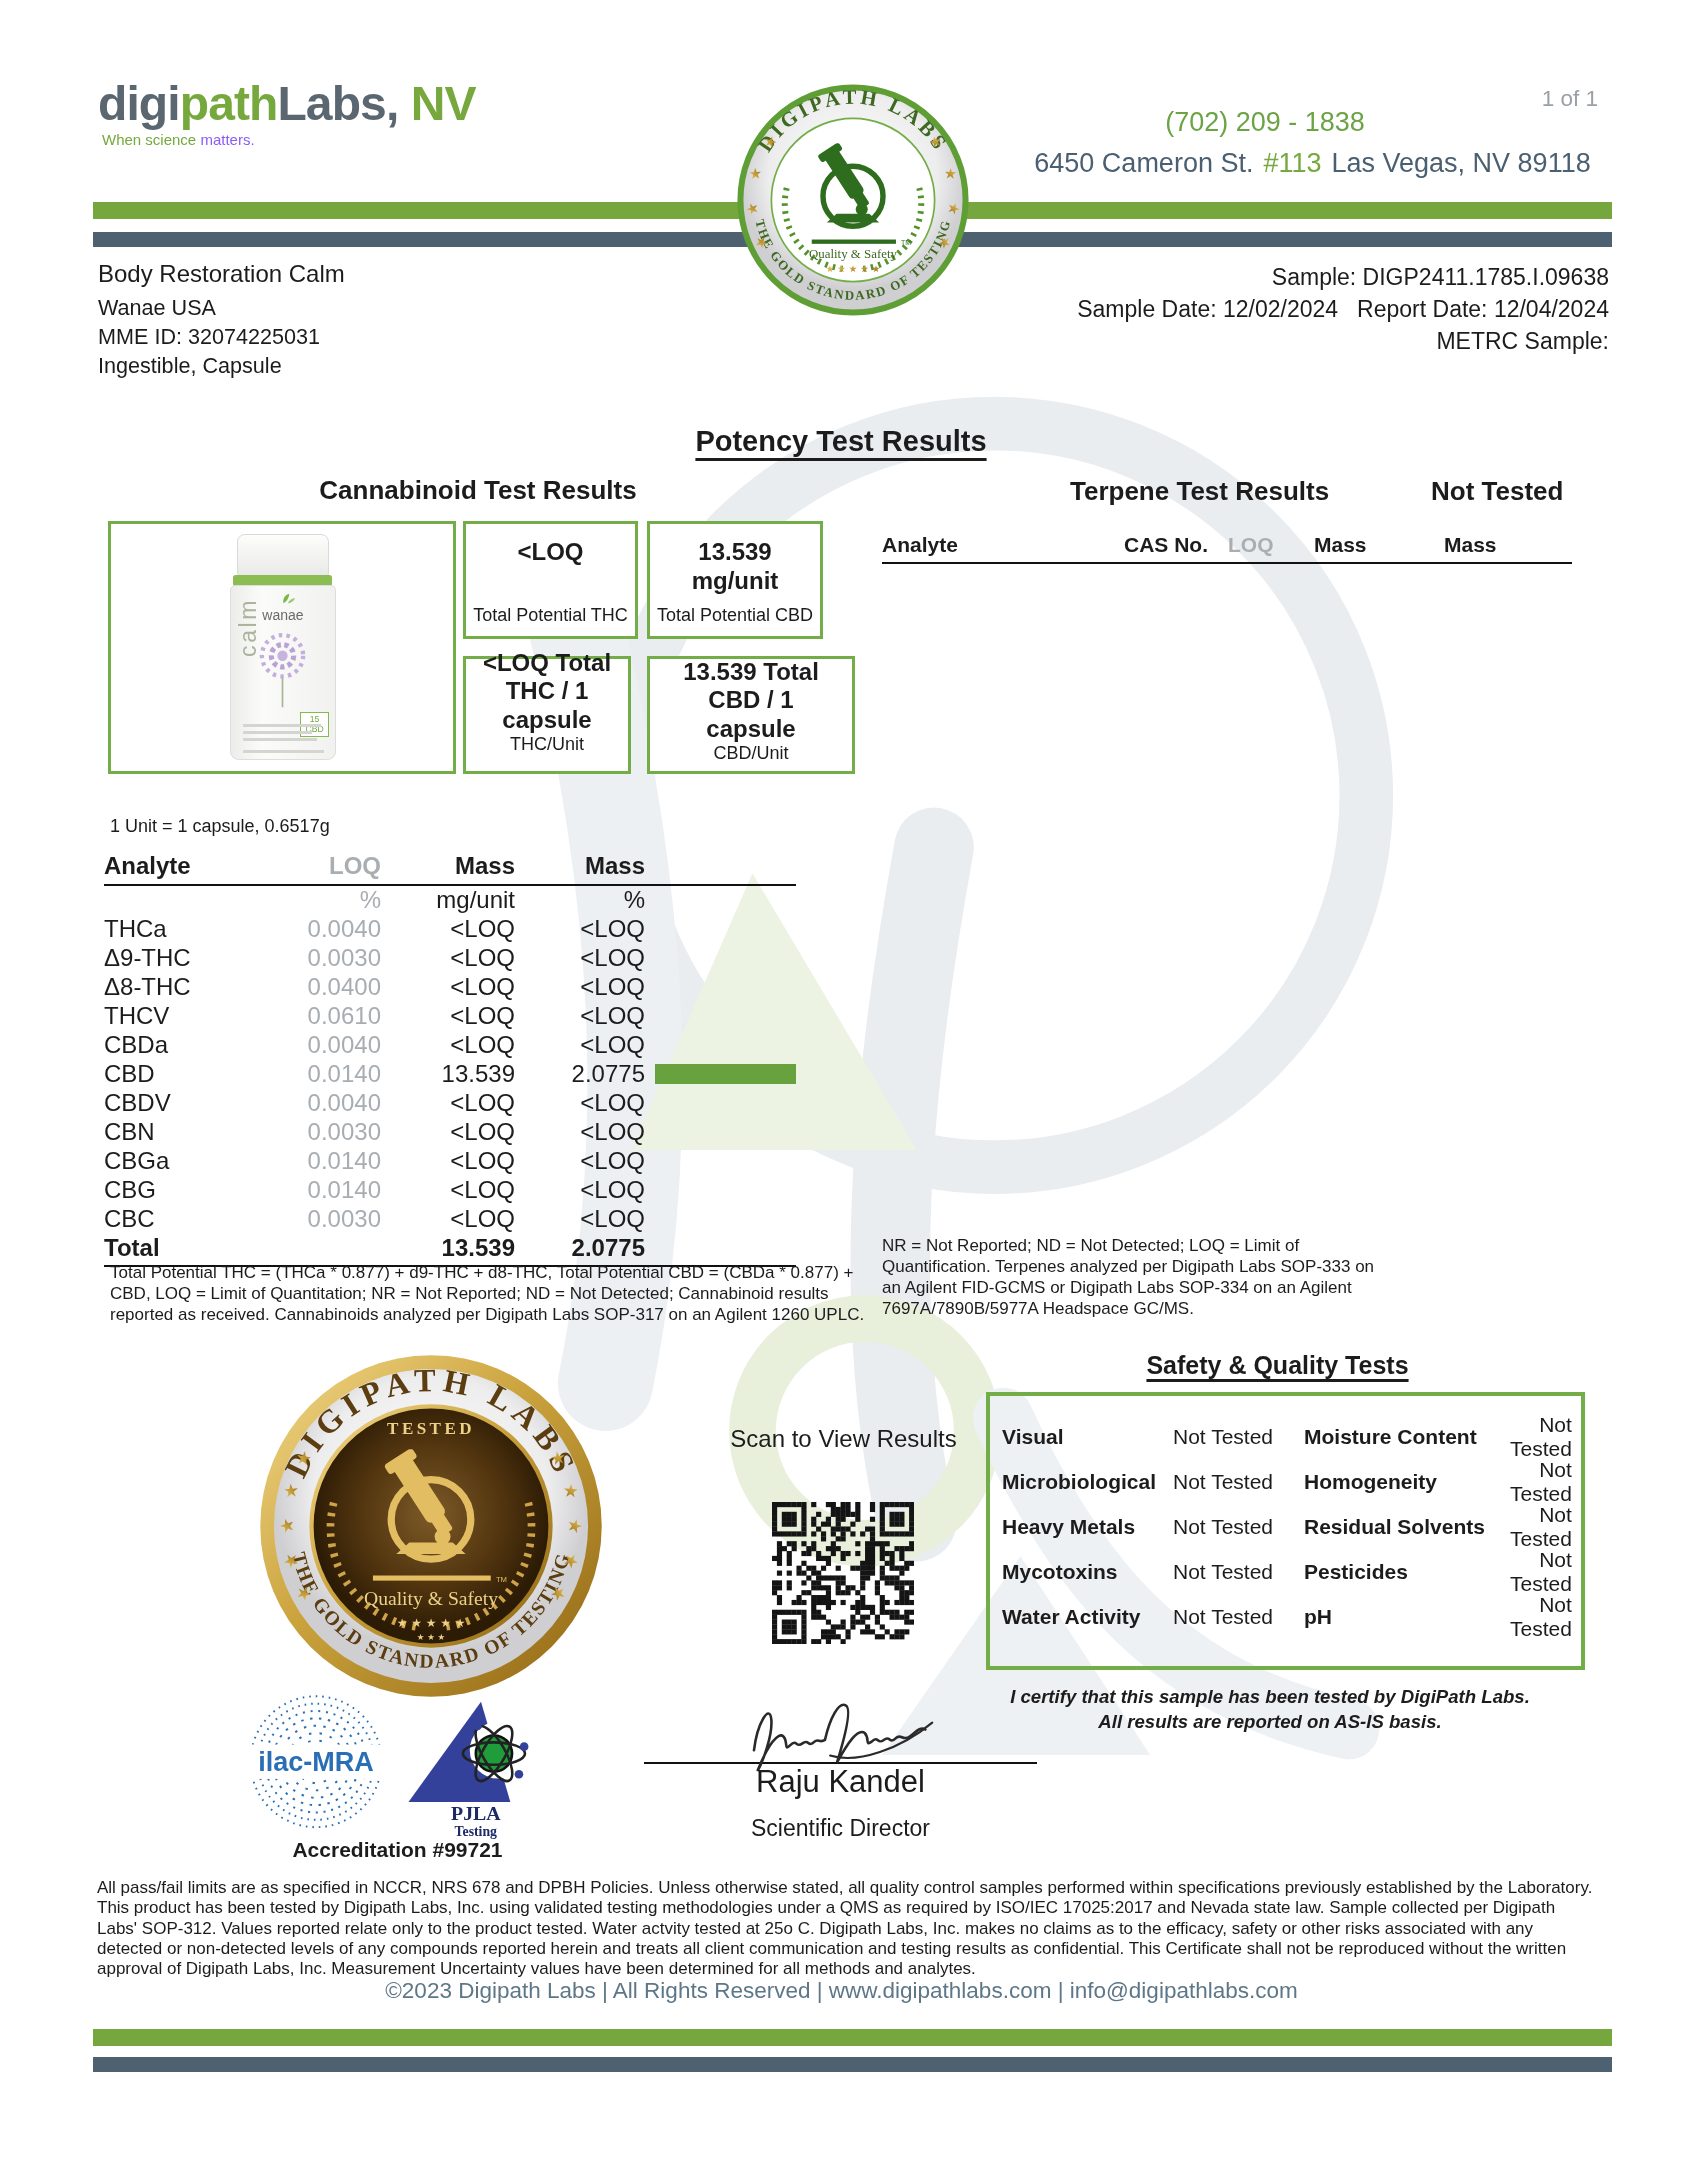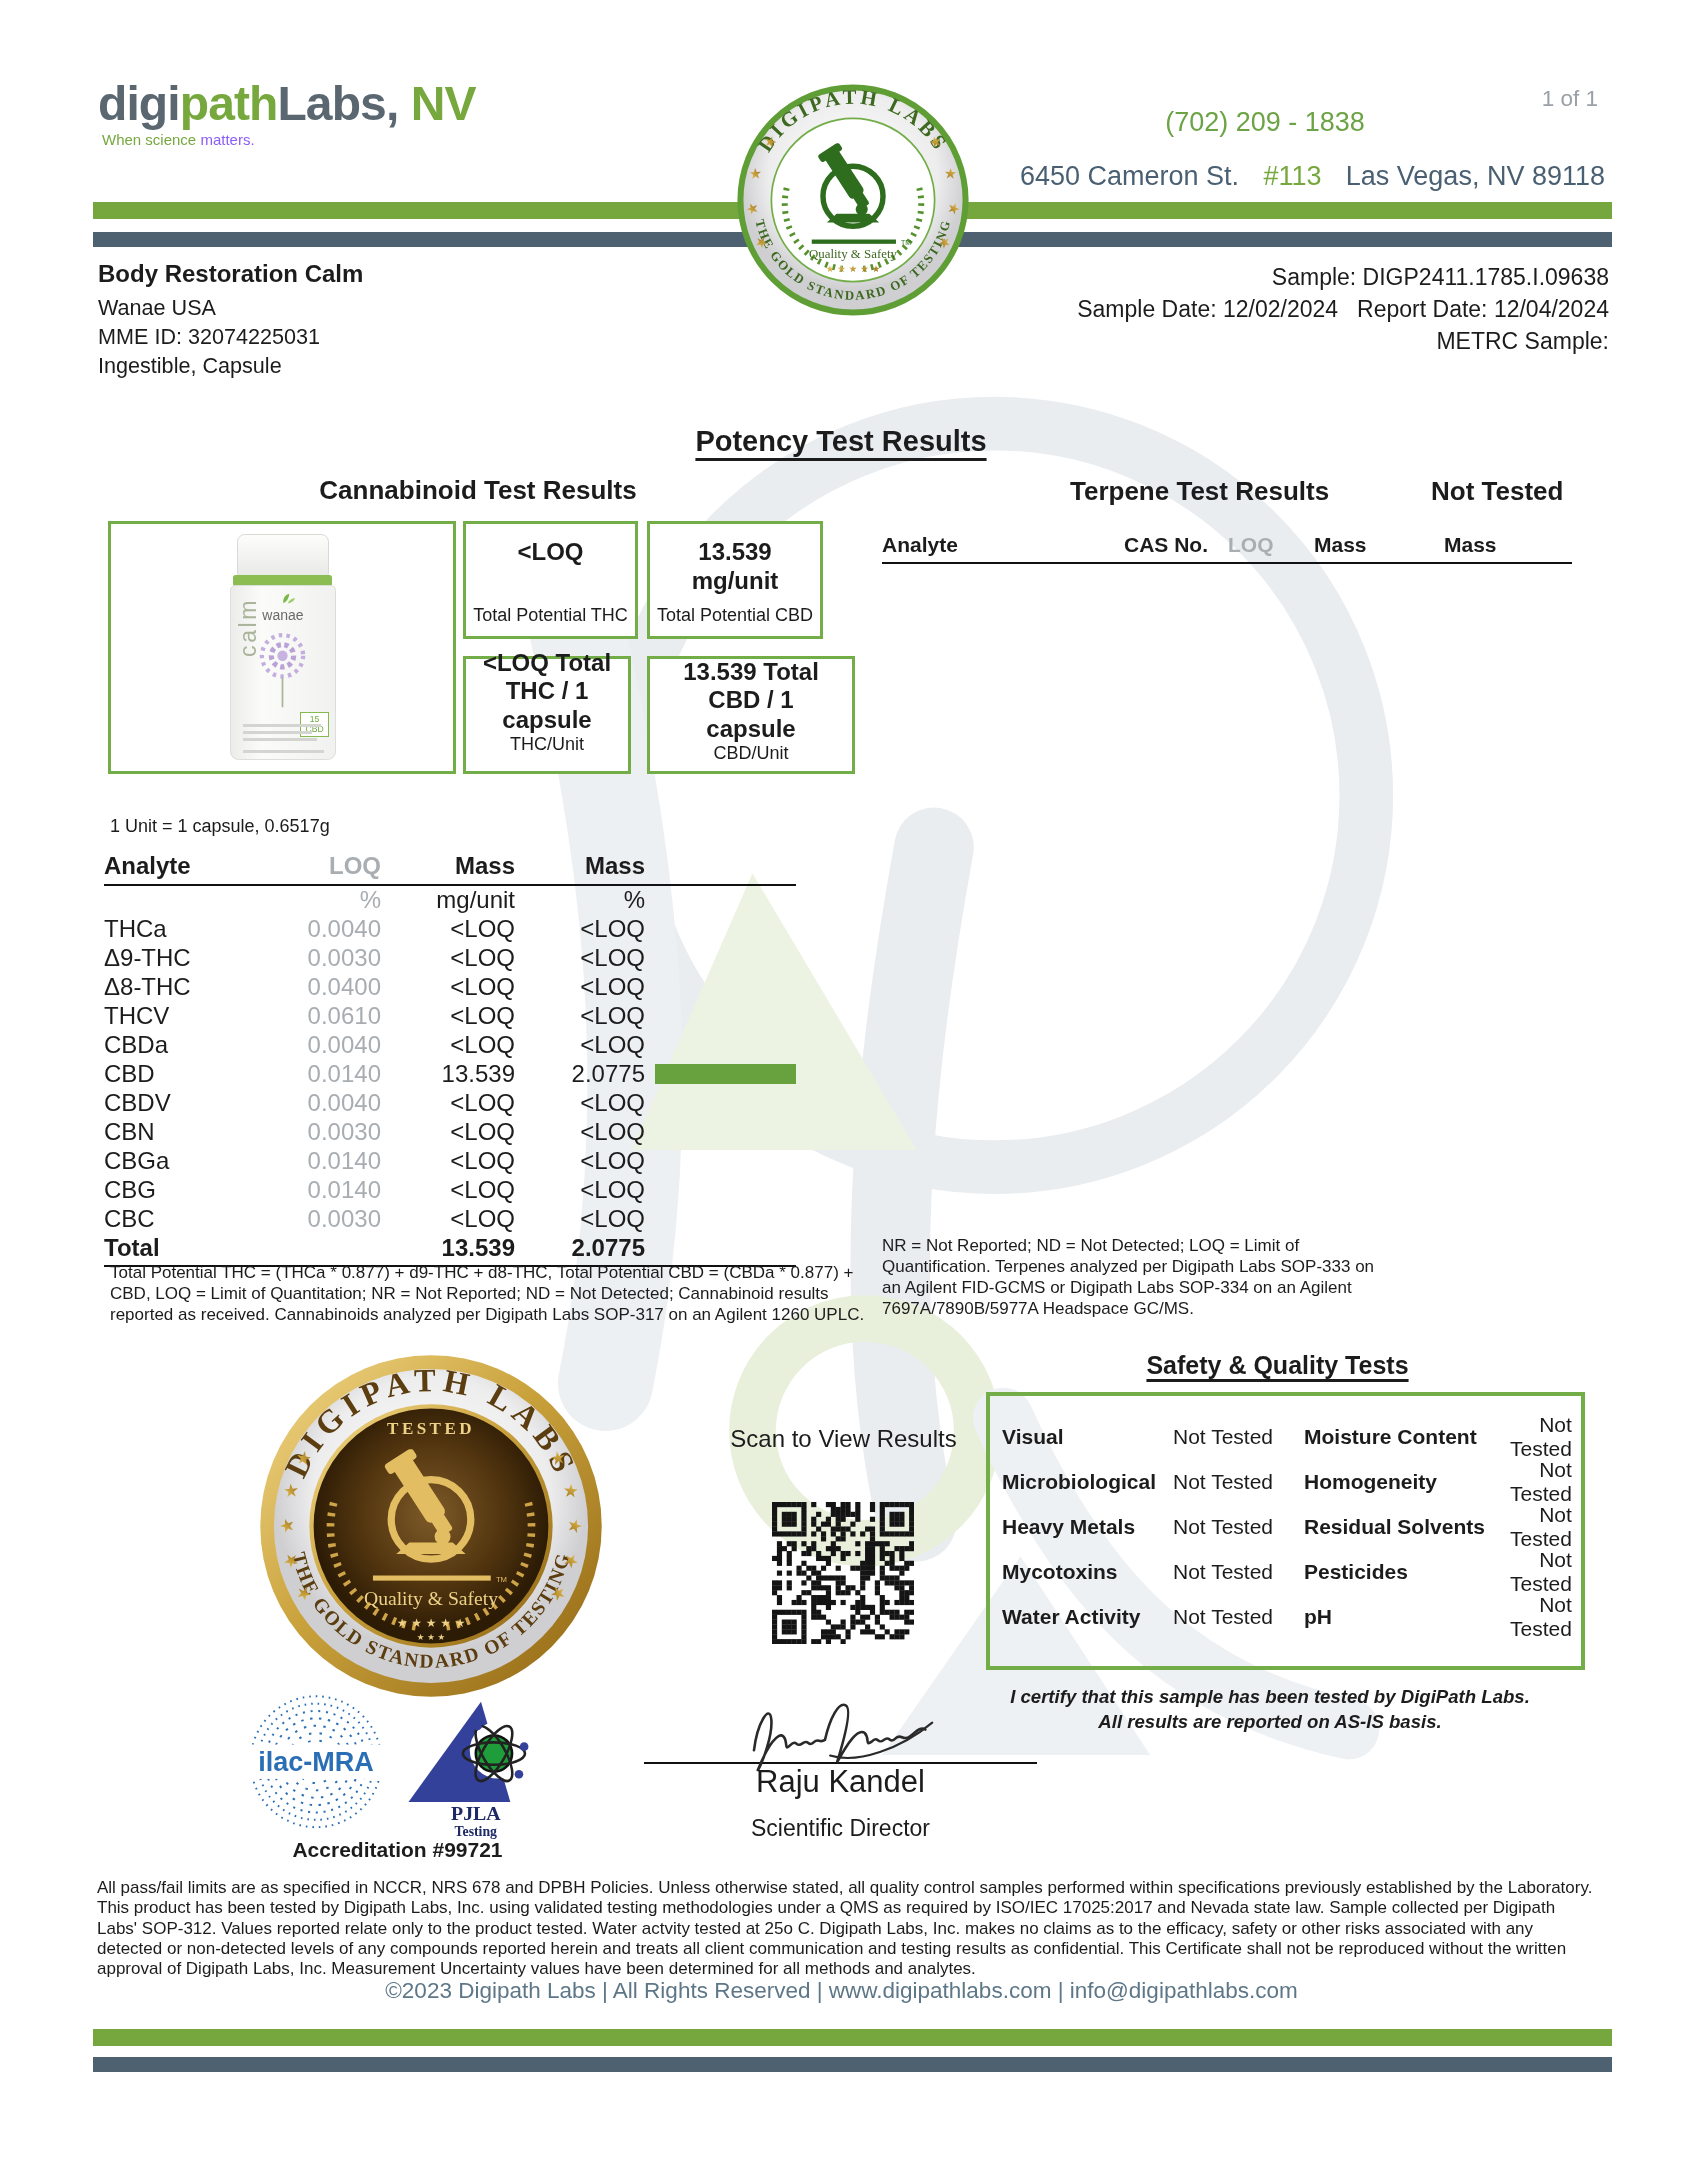--- a/index.html
+++ b/index.html
@@ -11,25 +11,25 @@
   .bar{position:absolute;left:93px;width:1519px}
   .bar-green{background:#76a73f}
   .bar-slate{background:#4e6170}
   .logo{left:98px;top:76px;font-size:48px;font-weight:bold;letter-spacing:-0.9px}
   .lg-gray{color:#5b6770}.lg-green{color:#76a83e}
   .tagline{left:102px;top:131px;font-size:15px}
   .tg-green{color:#76a83e}.tg-gray{color:#8b5cf6}
   .pageno{right:85px;top:86px;font-size:22.5px;color:#9aa0a6}
   .hdr-right{left:1020px;top:107px;width:585px}
   .phone{font-size:27px;color:#6ca344;text-align:center;padding-right:95px}
-  .addr{display:flex;justify-content:space-between;gap:19px;font-size:27px;color:#4a6072;margin-top:23px}
+  .addr{display:flex;justify-content:center;gap:10px;font-size:27px;color:#4a6072;margin-top:10px}
   .addr .grn{color:#76a83e}
   
   .sampleL{left:98px;top:259px;font-size:21.6px;line-height:29px}
-  .sampleL .ttl{font-size:24px;font-weight:bold;margin-bottom:5.2px}
+  .sampleL .ttl{font-size:24px;font-weight:normal;margin-bottom:5.2px}
   .sampleR{left:865px;top:261px;width:744px;text-align:right;font-size:23px;line-height:32px}
   .dates span{margin-left:19px}
   
   .potency-title{left:495px;top:425px;width:692px;text-align:center;font-size:29px;font-weight:bold;text-decoration:underline;text-decoration-thickness:3px;text-underline-offset:7px}
   .cann-title{left:132px;top:475px;width:692px;text-align:center;font-size:26px;font-weight:bold}
   .terp-title{left:1070px;top:476px;font-size:26px;font-weight:bold}
   .terp-status{left:1431px;top:476px;font-size:26px;font-weight:bold}
   .terp-head{left:882px;top:533px;width:690px;display:grid;grid-template-columns:242px 104px 86px 130px 128px;font-size:21px;font-weight:bold;border-bottom:2.6px solid #111;padding-bottom:5.2px}
   .terp-head span{text-align:left}
   .terp-head .first{text-align:left}

